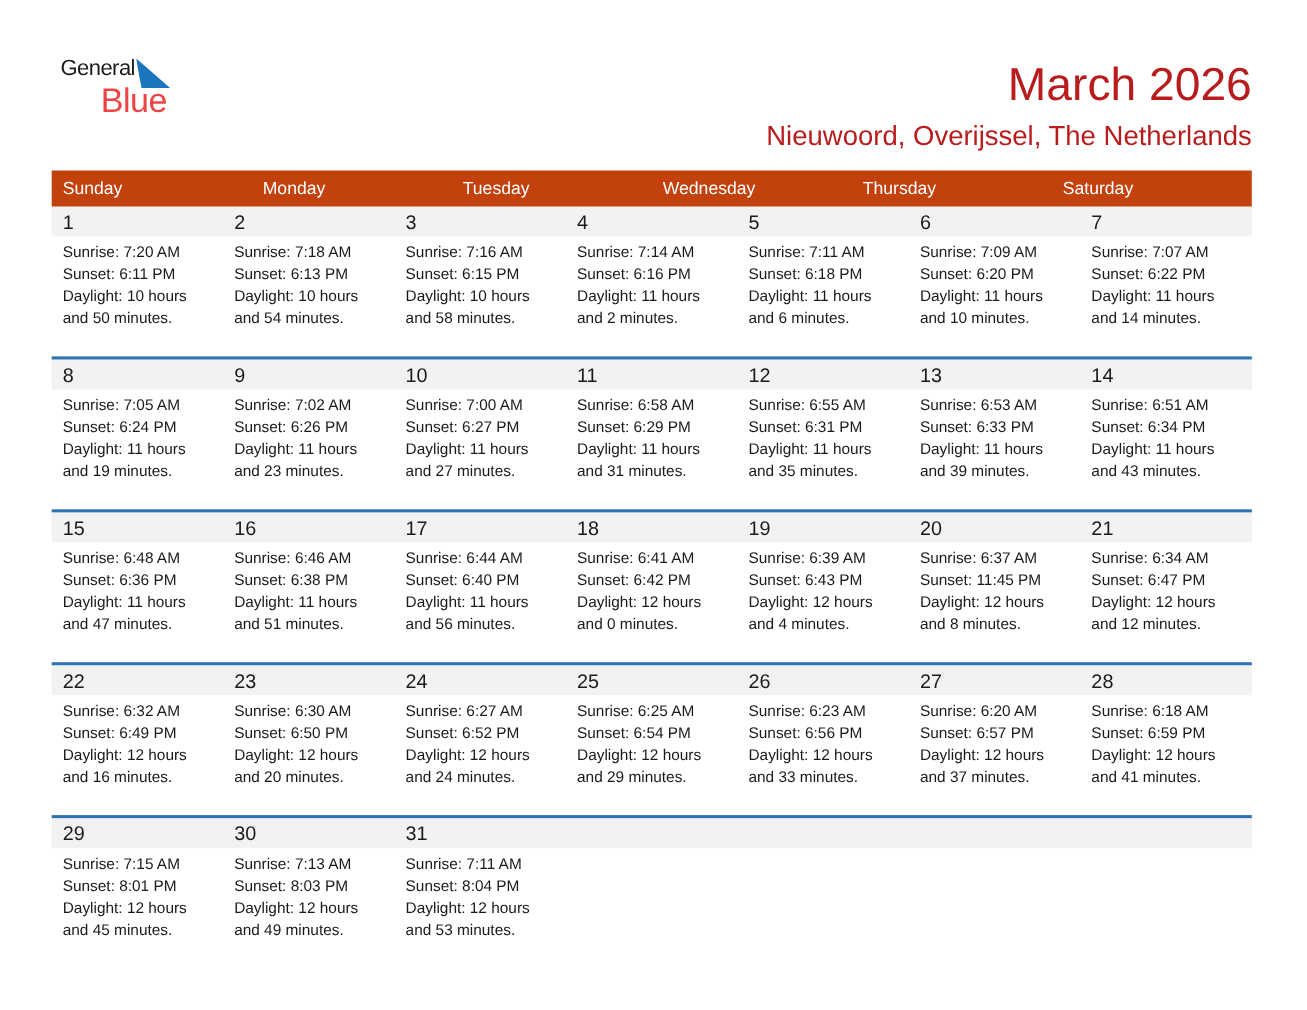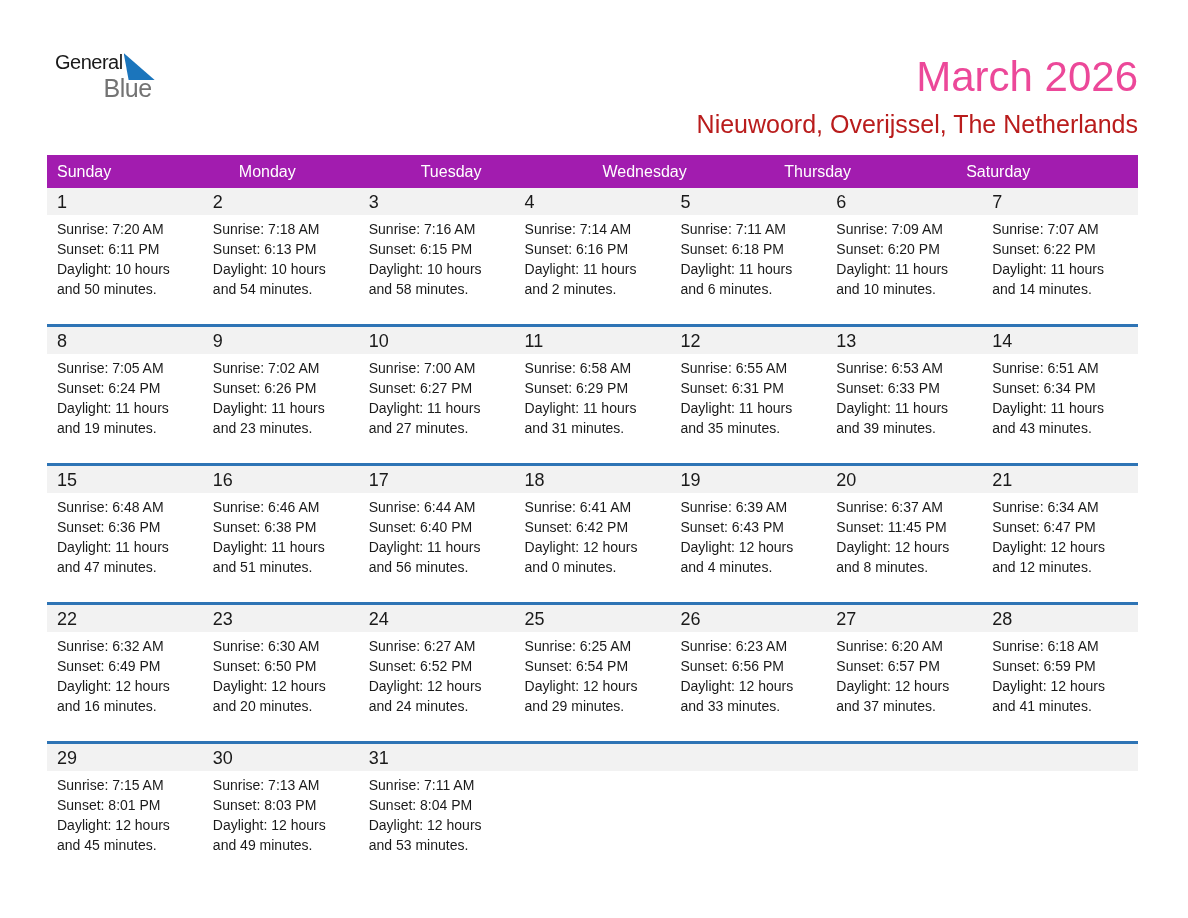--- a/index.html
+++ b/index.html
@@ -31,49 +31,49 @@
   .logo-triangle {
     display: inline-block;
     width: 31px;
     height: 27px;
     margin-left: 1px;
     margin-top: 1px;
     background: #1b75bc;
     clip-path: polygon(0 0, 100% 100%, 16% 100%);
   }
   .logo-blue {
-    font-size: 25px;
-    color: #737373;
+    font-size: 31px;
+    color: #ef4444;
     letter-spacing: -0.5px;
     text-align: right;
     margin-top: -4px;
     padding-right: 3px;
   }
   
   .titles { text-align: right; }
   .title {
     font-size: 42px;
     font-weight: 400;
-    color: #ec4899;
+    color: #b91c1c;
     line-height: 1.1;
     margin-top: 2px;
   }
   .subtitle {
     font-size: 25px;
     font-weight: 400;
     color: #b91c1c;
     margin-top: 10px;
   }
   
   .calendar {
     margin: 0 50px 0 47px;
   }
   .weekday-row {
     display: flex;
-    background: #a21caf;
+    background: #c2410c;
     height: 33px;
   }
   .wd {
     flex: 1 1 0;
     color: #ffffff;
     font-size: 16px;
     line-height: 33px;
     padding-left: 10px;
     white-space: nowrap;
     overflow: hidden;

